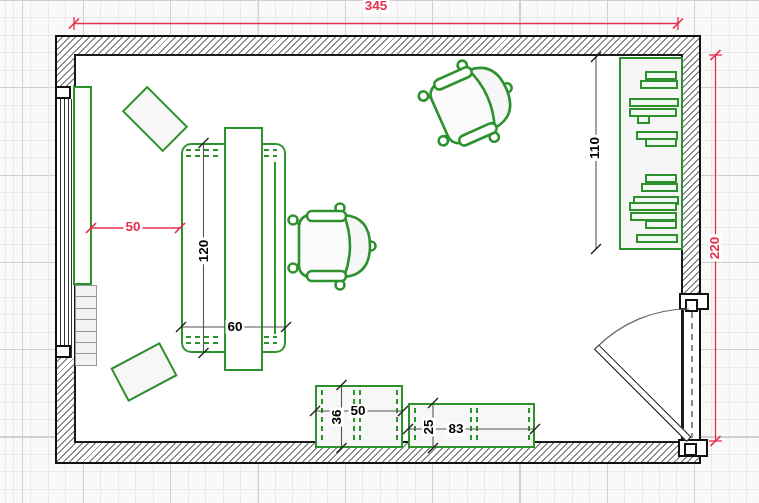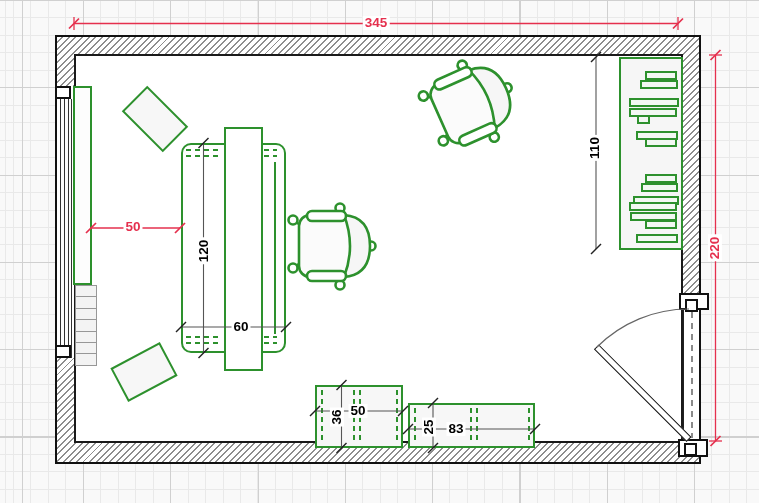--- a/index.html
+++ b/index.html
@@ -232,24 +232,24 @@
       <line x1="428" y1="408" x2="438" y2="398" stroke="#222" stroke-width="1.5"></line>
       <line x1="428" y1="453" x2="438" y2="443" stroke="#222" stroke-width="1.5"></line>
     </g>
     <g stroke="#555" stroke-width="1.1">
       <line x1="408" y1="429" x2="535" y2="429"></line>
       <line x1="403" y1="434" x2="413" y2="424" stroke="#222" stroke-width="1.5"></line>
       <line x1="530" y1="434" x2="540" y2="424" stroke="#222" stroke-width="1.5"></line>
     </g>
   </svg>
 
-  <div class="dim-label red" style="left:376px;top:23px;text-align:right;">345</div>
+  <div class="dim-label red" style="left:376px;top:6px;text-align:right;">345</div>
   <div class="dim-label red vert" style="left:715px;top:248px;">220</div>
   <div class="dim-label red" style="left:133px;top:227px;">50</div>
   <div class="dim-label vert" style="left:595px;top:148px;">110</div>
   <div class="dim-label vert" style="left:204px;top:251px;">120</div>
-  <div class="dim-label" style="left:241px;top:327px;">60</div>
+  <div class="dim-label" style="left:235px;top:327px;">60</div>
   <div class="dim-label vert" style="left:337px;top:417px;">36</div>
   <div class="dim-label" style="left:358px;top:411px;">50</div>
   <div class="dim-label vert" style="left:429px;top:427px;">25</div>
   <div class="dim-label" style="left:456px;top:429px;">83</div>
 
 </div>
 
 </body></html>

